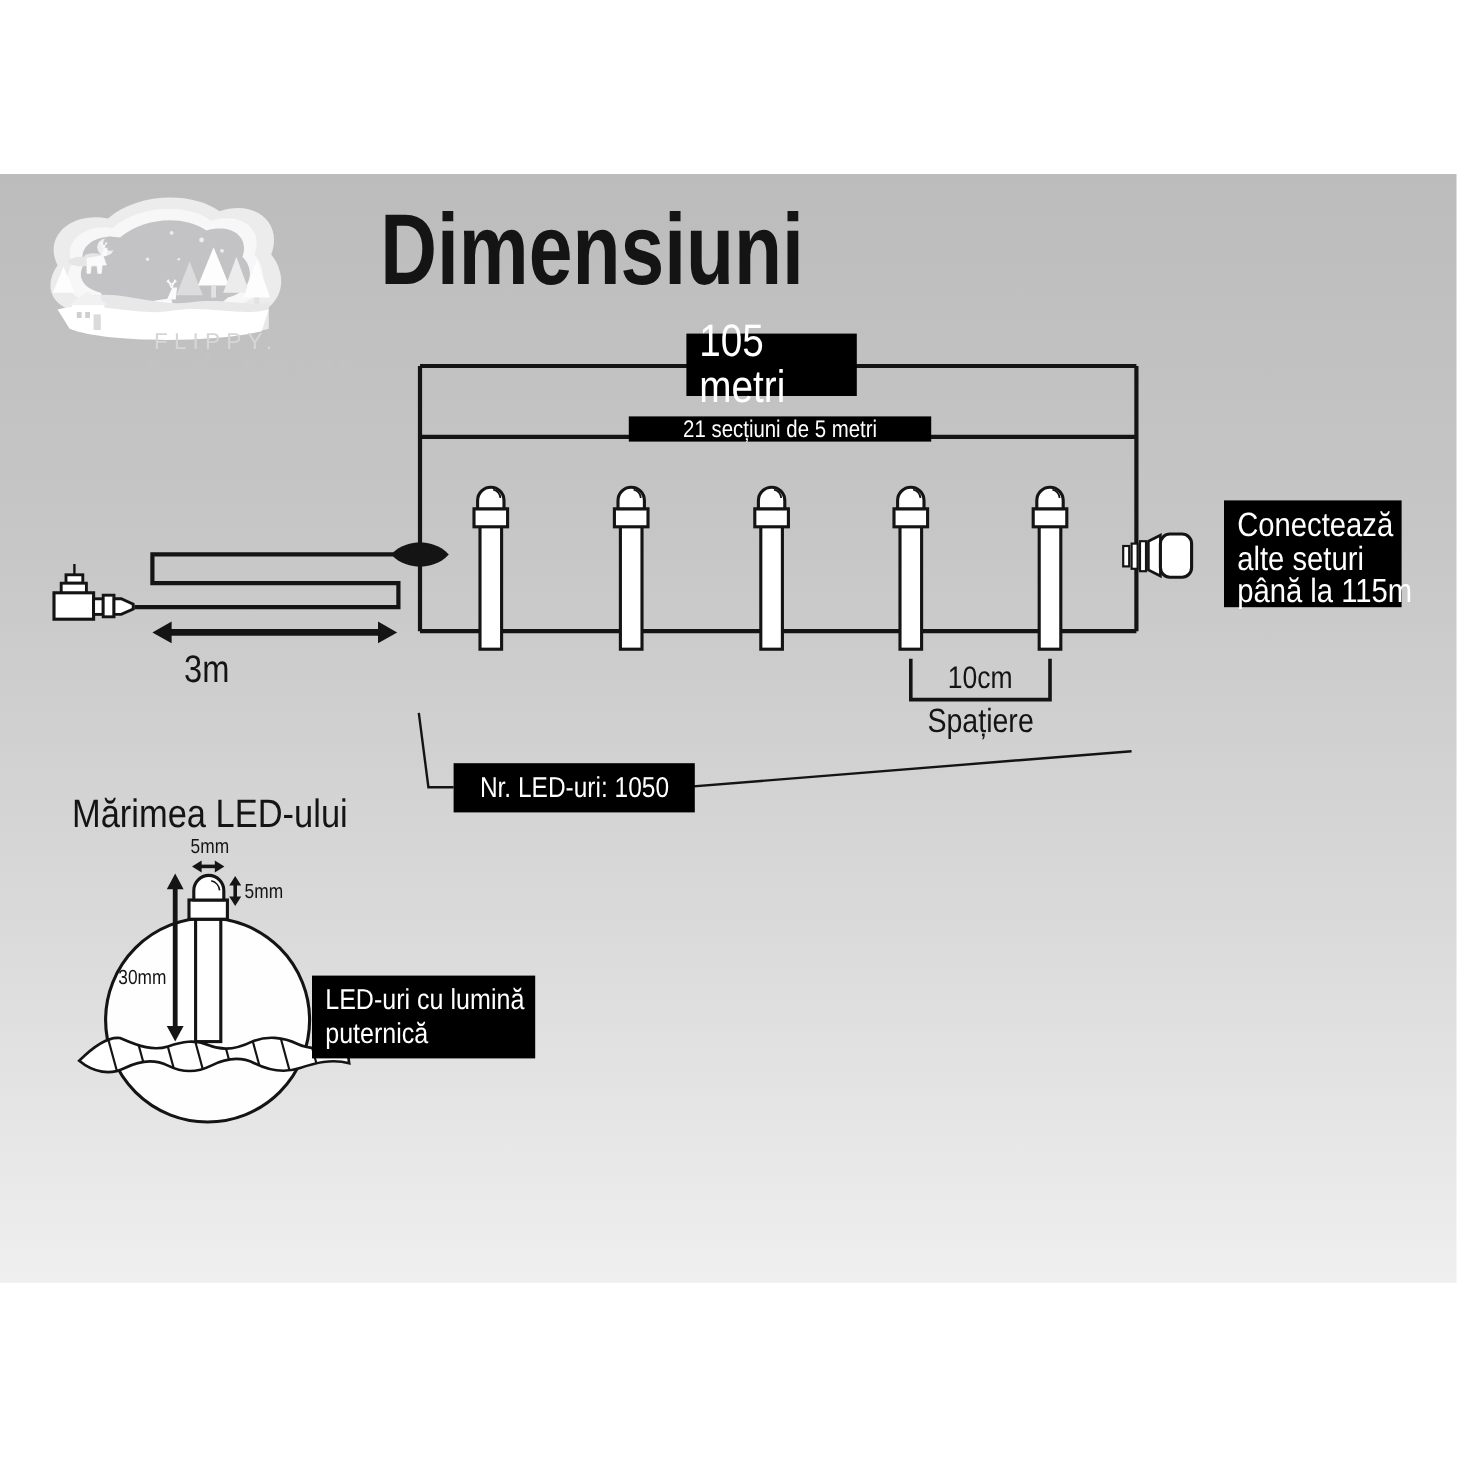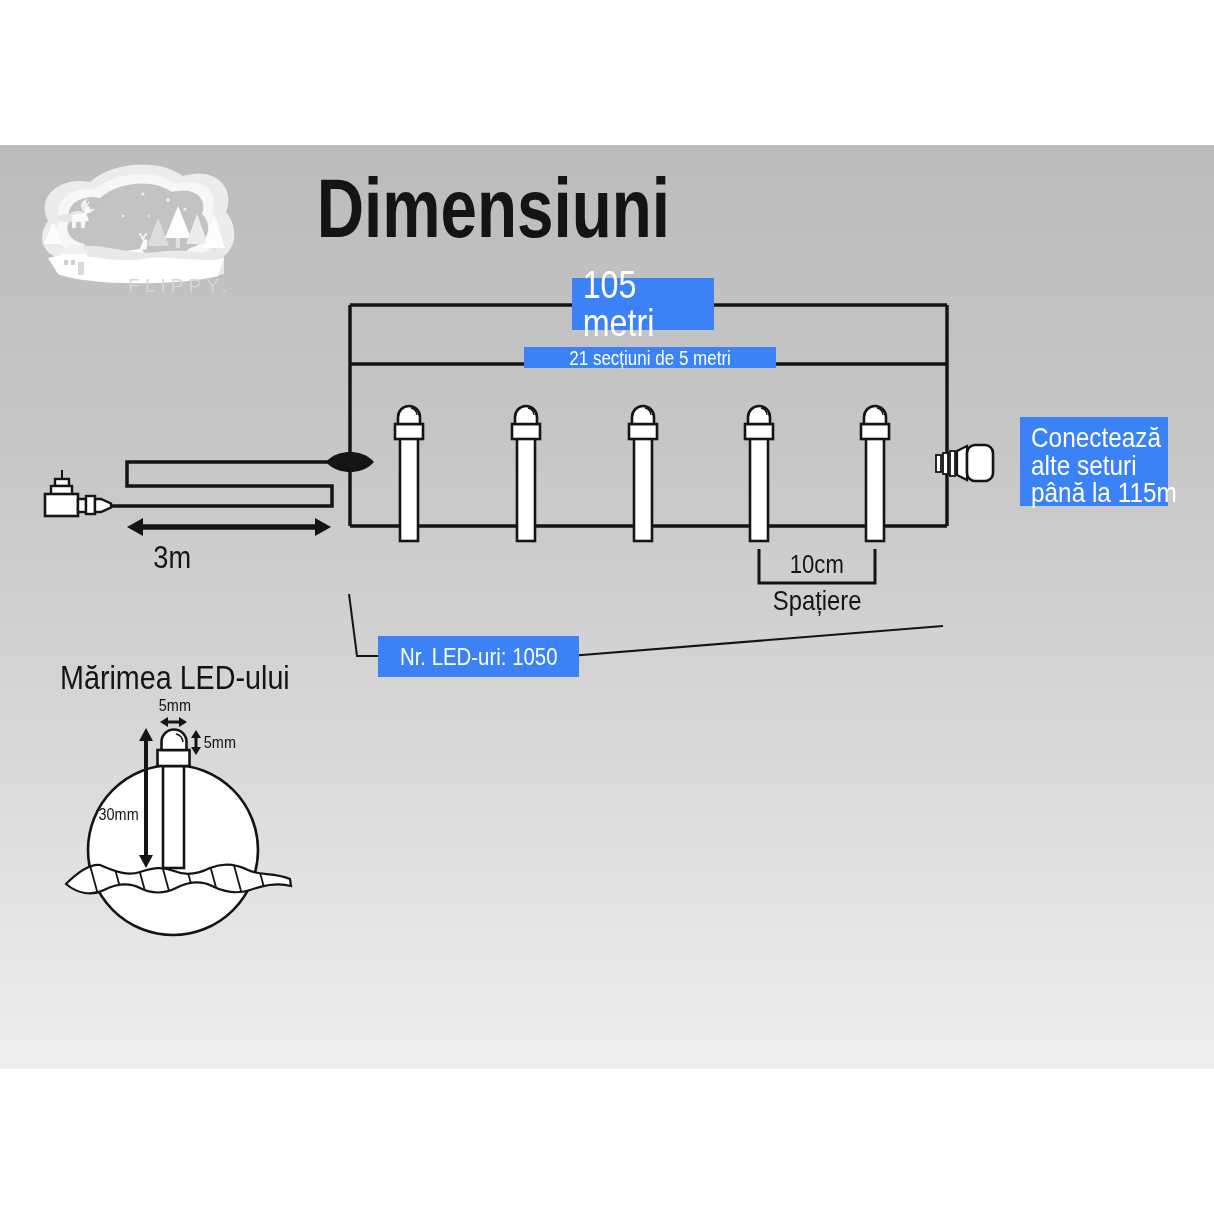--- a/index.html
+++ b/index.html
@@ -12,21 +12,21 @@
     background:linear-gradient(180deg,#bcbcbc 0%,#c6c6c6 32%,#dadada 68%,#efefef 100%);
   }
   .art { position:absolute; left:0; top:0; z-index:1; }
   .txt { position:absolute; z-index:2; line-height:1; white-space:nowrap; }
   .cx  { display:inline-block; transform:scaleX(.85); transform-origin:center; }
   .cl  { display:inline-block; transform:scaleX(.87); transform-origin:left center; }
   .page-title { left:0; top:166px; width:986px; text-align:center;
     font-size:84px; font-weight:bold; }
   .page-title .cx { transform:scaleX(.78); }
   .blackbox {
-    position:absolute; z-index:2; background:#3b82f6; color:#ffffff;
+    position:absolute; z-index:2; background:#000000; color:#ffffff;
     display:flex; align-items:center; justify-content:center; line-height:1;
   }
   .blackbox.left { display:block; }
   .b105 { left:572px; top:278px; width:142px; height:52px; font-size:38px; }
   .b21  { left:524px; top:347px; width:252px; height:21px; font-size:20px; }
   .bcon { left:1020px; top:417px; width:148px; height:89px; font-size:28px;
           padding:7px 0 0 11px; box-sizing:border-box; }
   .bcon div { line-height:27.5px; white-space:nowrap; }
   .bnr  { left:378px; top:636px; width:201px; height:41px; font-size:24px; }
   .bled { left:260px; top:813px; width:186px; height:69px; font-size:24px;
@@ -217,20 +217,24 @@
       <span class="cx">21 secțiuni de 5 metri</span>
     </div>
   <div class="blackbox bcon left">
     <div><span class="cl">Conectează</span></div>
     <div><span class="cl">alte seturi</span></div>
     <div><span class="cl">până la 115m</span></div>
   </div>
   <div class="blackbox bnr">
       <span class="cx">Nr. LED-uri: 1050</span>
     </div>
+  <div class="blackbox bled left">
+    <div><span class="cl">LED-uri cu lumină</span></div>
+    <div><span class="cl">puternică</span></div>
+  </div>
 
   <div class="txt l3m"><span class="cx">3m</span></div>
   <div class="txt l10cm"><span class="cx">10cm</span></div>
   <div class="txt lspat"><span class="cx">Spațiere</span></div>
 
   <div class="txt lmarime"><span class="cl">Mărimea LED-ului</span></div>
   <div class="txt l5a"><span class="cx">5mm</span></div>
   <div class="txt l5b"><span class="cx">5mm</span></div>
   <div class="txt l30"><span class="cx">30mm</span></div>
 

